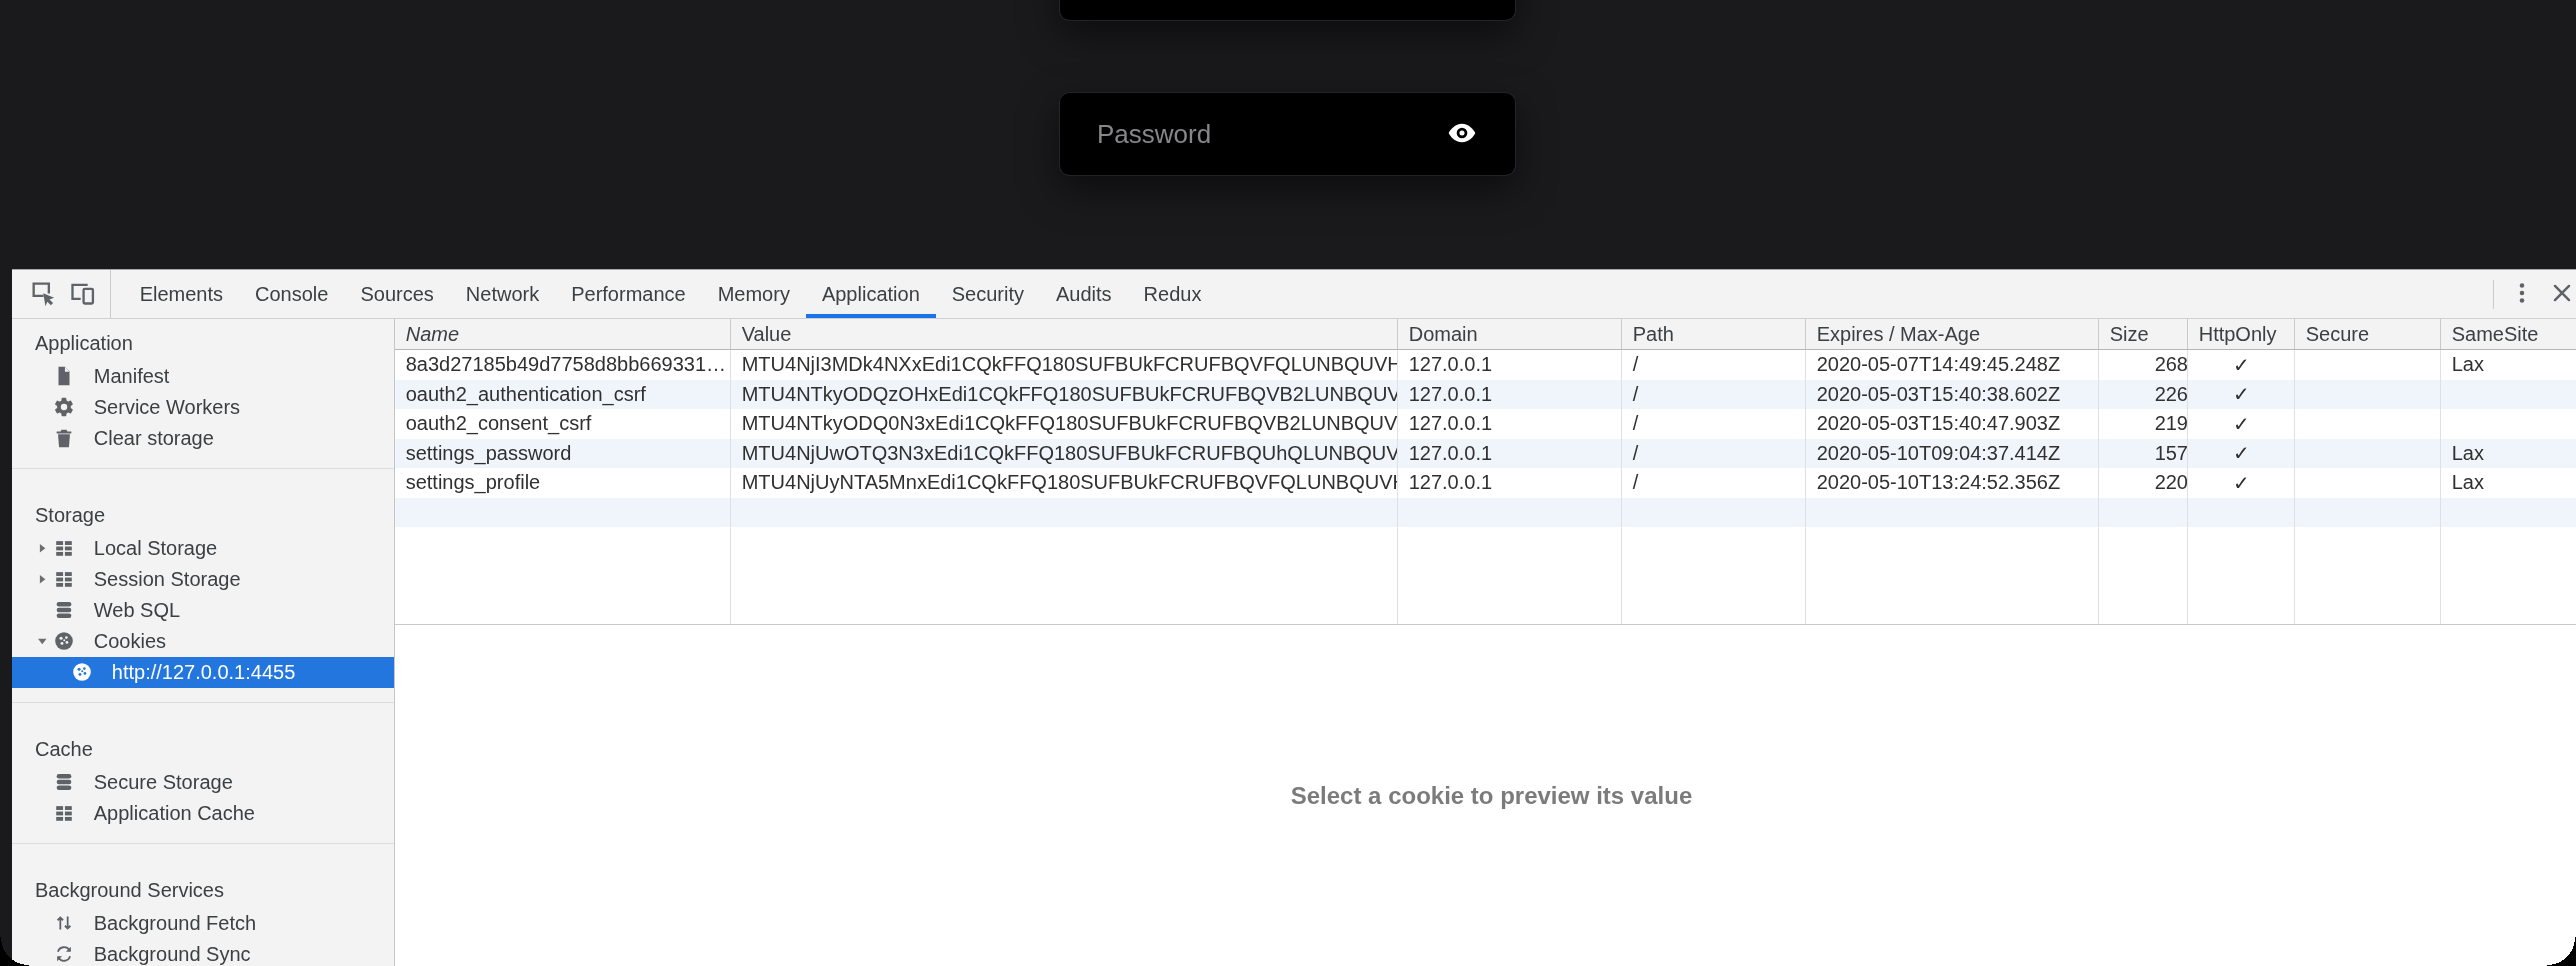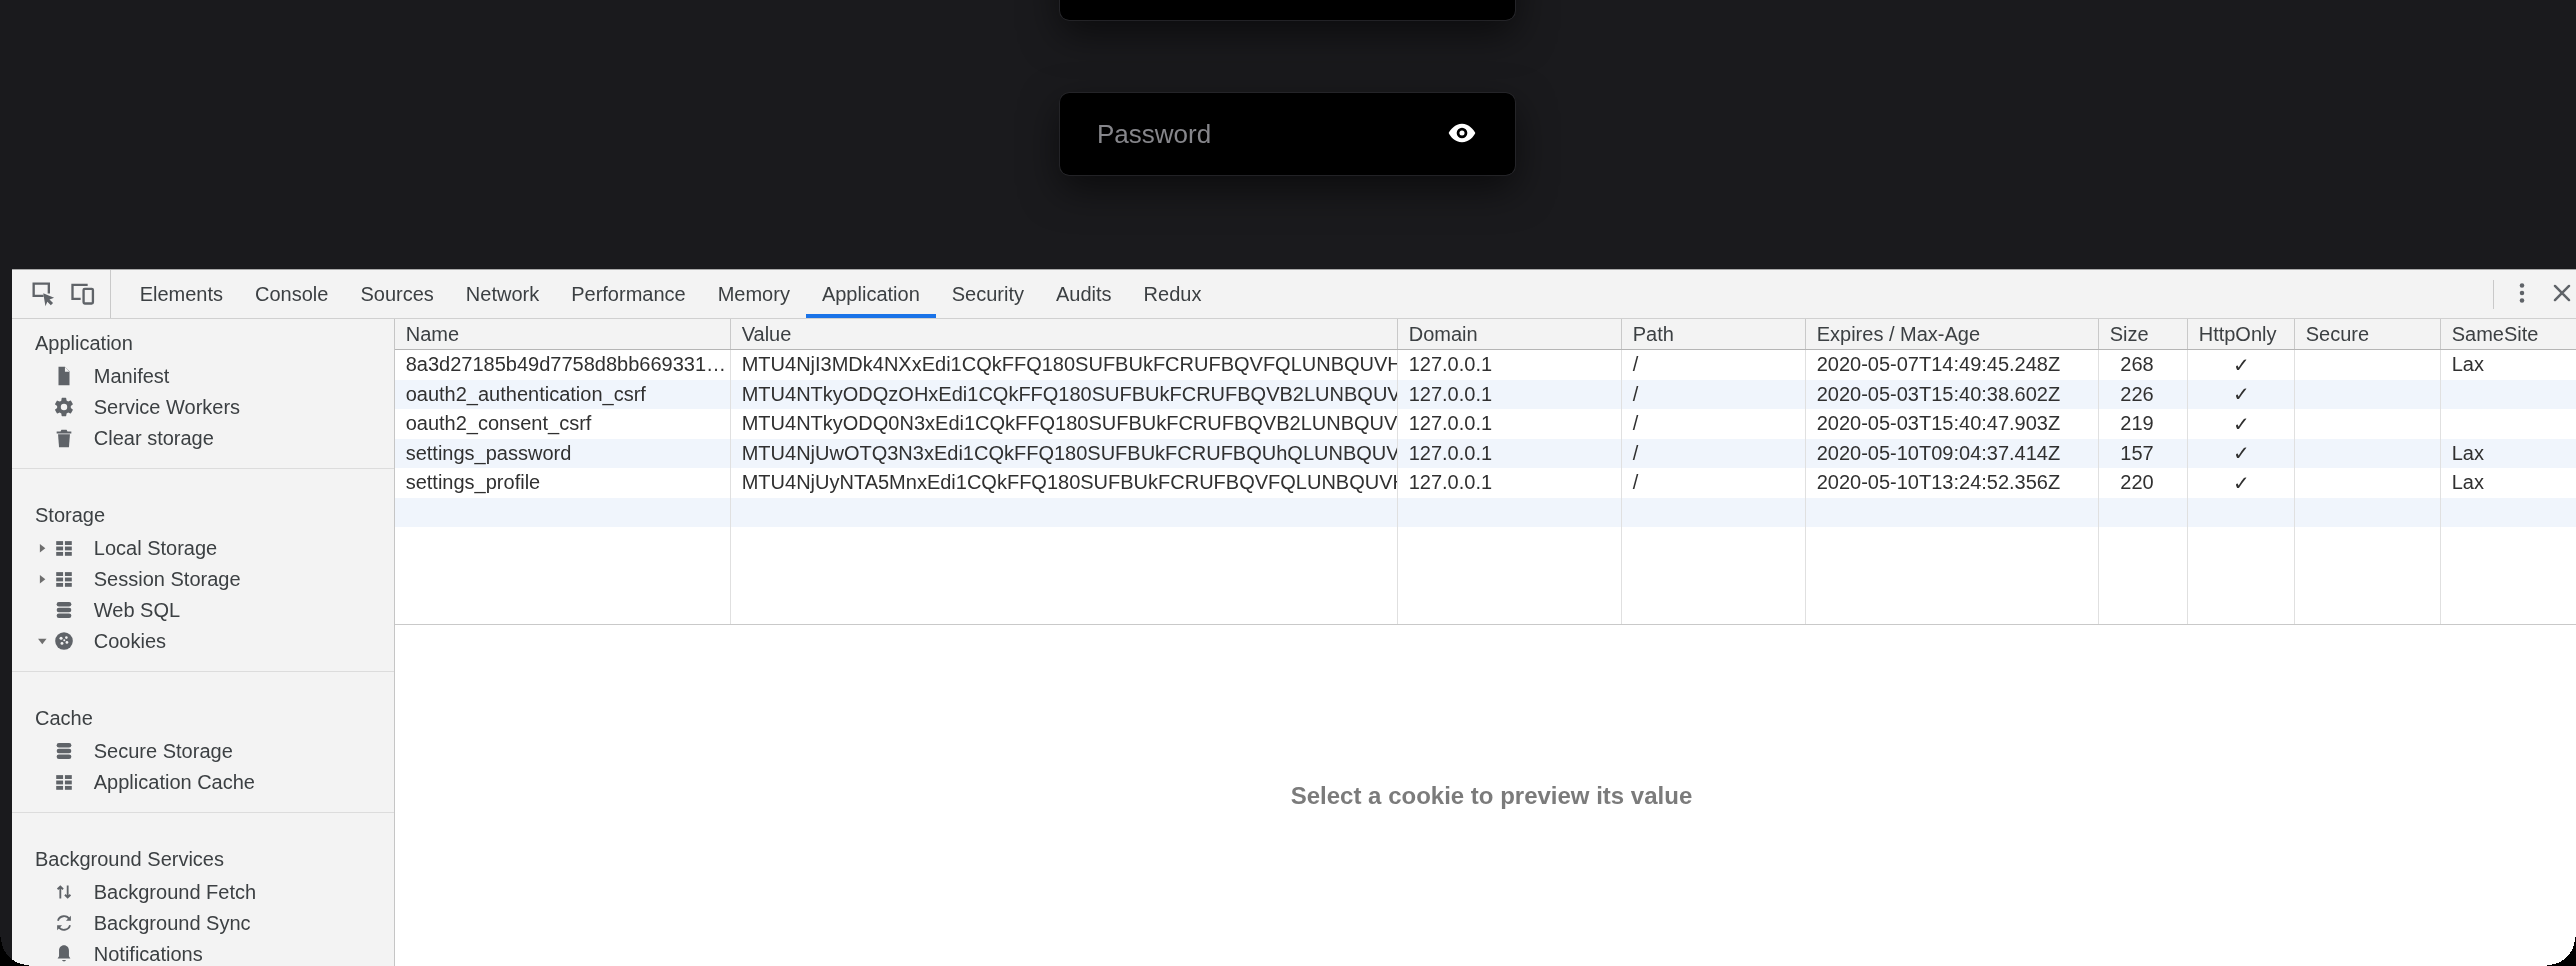--- a/index.html
+++ b/index.html
@@ -61,21 +61,21 @@
   .ct-sep { width:0.8px; height:21.5px; background:#c9c9c9; margin:0 9.2px 0 12.3px; }
 
   .grid-header { height:31px; flex:none; display:flex; background:#f3f3f3; border-bottom:0.8px solid #b5b5b5; font-size:20px; color:#3c4043; }
   .gh-cell { display:flex; align-items:center; padding-left:10.7px; border-right:0.8px solid #c9c9c9; overflow:hidden; white-space:nowrap; flex:none; }
   .gh-cell:last-child { border-right:none; flex:1; }
 
   .grid-body { position:relative; height:274px; flex:none; background:#fff; font-size:20px; color:#303030; overflow:hidden; }
   .grid-row { display:flex; height:29.5px; align-items:center; white-space:nowrap; cursor:default; }
   .grid-row.stripe { background:var(--stripe,#f0f5fc); }
   .gb-cell { padding-left:10.7px; overflow:hidden; flex:none; }
-  .gb-cell.num { text-align:center; padding-right:13px; padding-left:0; }
+  .gb-cell.num { text-align:right; padding-right:0; padding-left:0; }
   .gb-cell.center { text-align:center; padding-left:0; }
   .col-line { position:absolute; top:0; bottom:0; width:0.8px; background:#e0e0e0; pointer-events:none; }
 
   .preview { flex:1; border-top:0.8px solid #c9c9c9; background:#fff; display:flex; align-items:center; justify-content:center; }
   .preview-msg { font-weight:bold; font-size:24px; color:#7b7b7b; }
 
   
   .corner { position:absolute; width:29px; height:29px; bottom:0; z-index:50; pointer-events:none; }
   .corner.bl { left:0; background:radial-gradient(circle at 100% 0, transparent 28px, #000 28px); }
   .corner.br { right:0; background:radial-gradient(circle at 0 0, transparent 28px, #000 28px); }
@@ -238,20 +238,34 @@
                   <circle cx="12" cy="12" r="9.6" fill="currentColor"></circle>
                   <circle cx="8.8" cy="9" r="1.7" class="hole"></circle>
                   <circle cx="14.6" cy="8.3" r="1.4" class="hole"></circle>
                   <circle cx="9.8" cy="14.6" r="1.6" class="hole"></circle>
                   <circle cx="15.2" cy="13.6" r="1.5" class="hole"></circle>
                   <circle cx="12.3" cy="11.3" r="1.1" class="hole"></circle>
                 </svg>
               </span>
               <span class="lbl">Cookies</span>
             </div>
+            <div class="sd-item selected child">
+              <span class="arrow"></span>
+              <span class="icon">
+                <svg viewBox="0 0 24 24">
+                  <circle cx="12" cy="12" r="9.6" fill="currentColor"></circle>
+                  <circle cx="8.8" cy="9" r="1.7" class="hole"></circle>
+                  <circle cx="14.6" cy="8.3" r="1.4" class="hole"></circle>
+                  <circle cx="9.8" cy="14.6" r="1.6" class="hole"></circle>
+                  <circle cx="15.2" cy="13.6" r="1.5" class="hole"></circle>
+                  <circle cx="12.3" cy="11.3" r="1.1" class="hole"></circle>
+                </svg>
+              </span>
+              <span class="lbl">http://127.0.0.1:4455</span>
+            </div>
           </div>
           <div class="sd-section">
             <div class="sd-header">Cache</div>
             <div class="sd-item">
               <span class="arrow"></span>
               <span class="icon">
                 <svg viewBox="0 0 24 24" fill="currentColor">
                   <rect x="4" y="3.4" width="16" height="4.8" rx="2.4"></rect>
                   <rect x="4" y="9.6" width="16" height="4.8" rx="2.4"></rect>
                   <rect x="4" y="15.8" width="16" height="4.8" rx="2.4"></rect>
@@ -307,21 +321,21 @@
                 </svg>
               </span>
               <span class="lbl">Notifications</span>
             </div>
           </div>
         </div>
 
       <div class="main">
 
         <div class="grid-header" id="grid-header">
-            <div class="gh-cell" style="width: 336px;">Name</div>
+            <div class="gh-cell" style="width: 336px; font-style: italic;">Name</div>
             <div class="gh-cell" style="width: 667px;">Value</div>
             <div class="gh-cell" style="width: 224px;">Domain</div>
             <div class="gh-cell" style="width: 184px;">Path</div>
             <div class="gh-cell" style="width: 293px;">Expires / Max-Age</div>
             <div class="gh-cell" style="width: 89px;">Size</div>
             <div class="gh-cell" style="width: 107px;">HttpOnly</div>
             <div class="gh-cell" style="width: 146px;">Secure</div>
             <div class="gh-cell">SameSite</div>
           </div>
         <div class="grid-body" id="grid-body">

